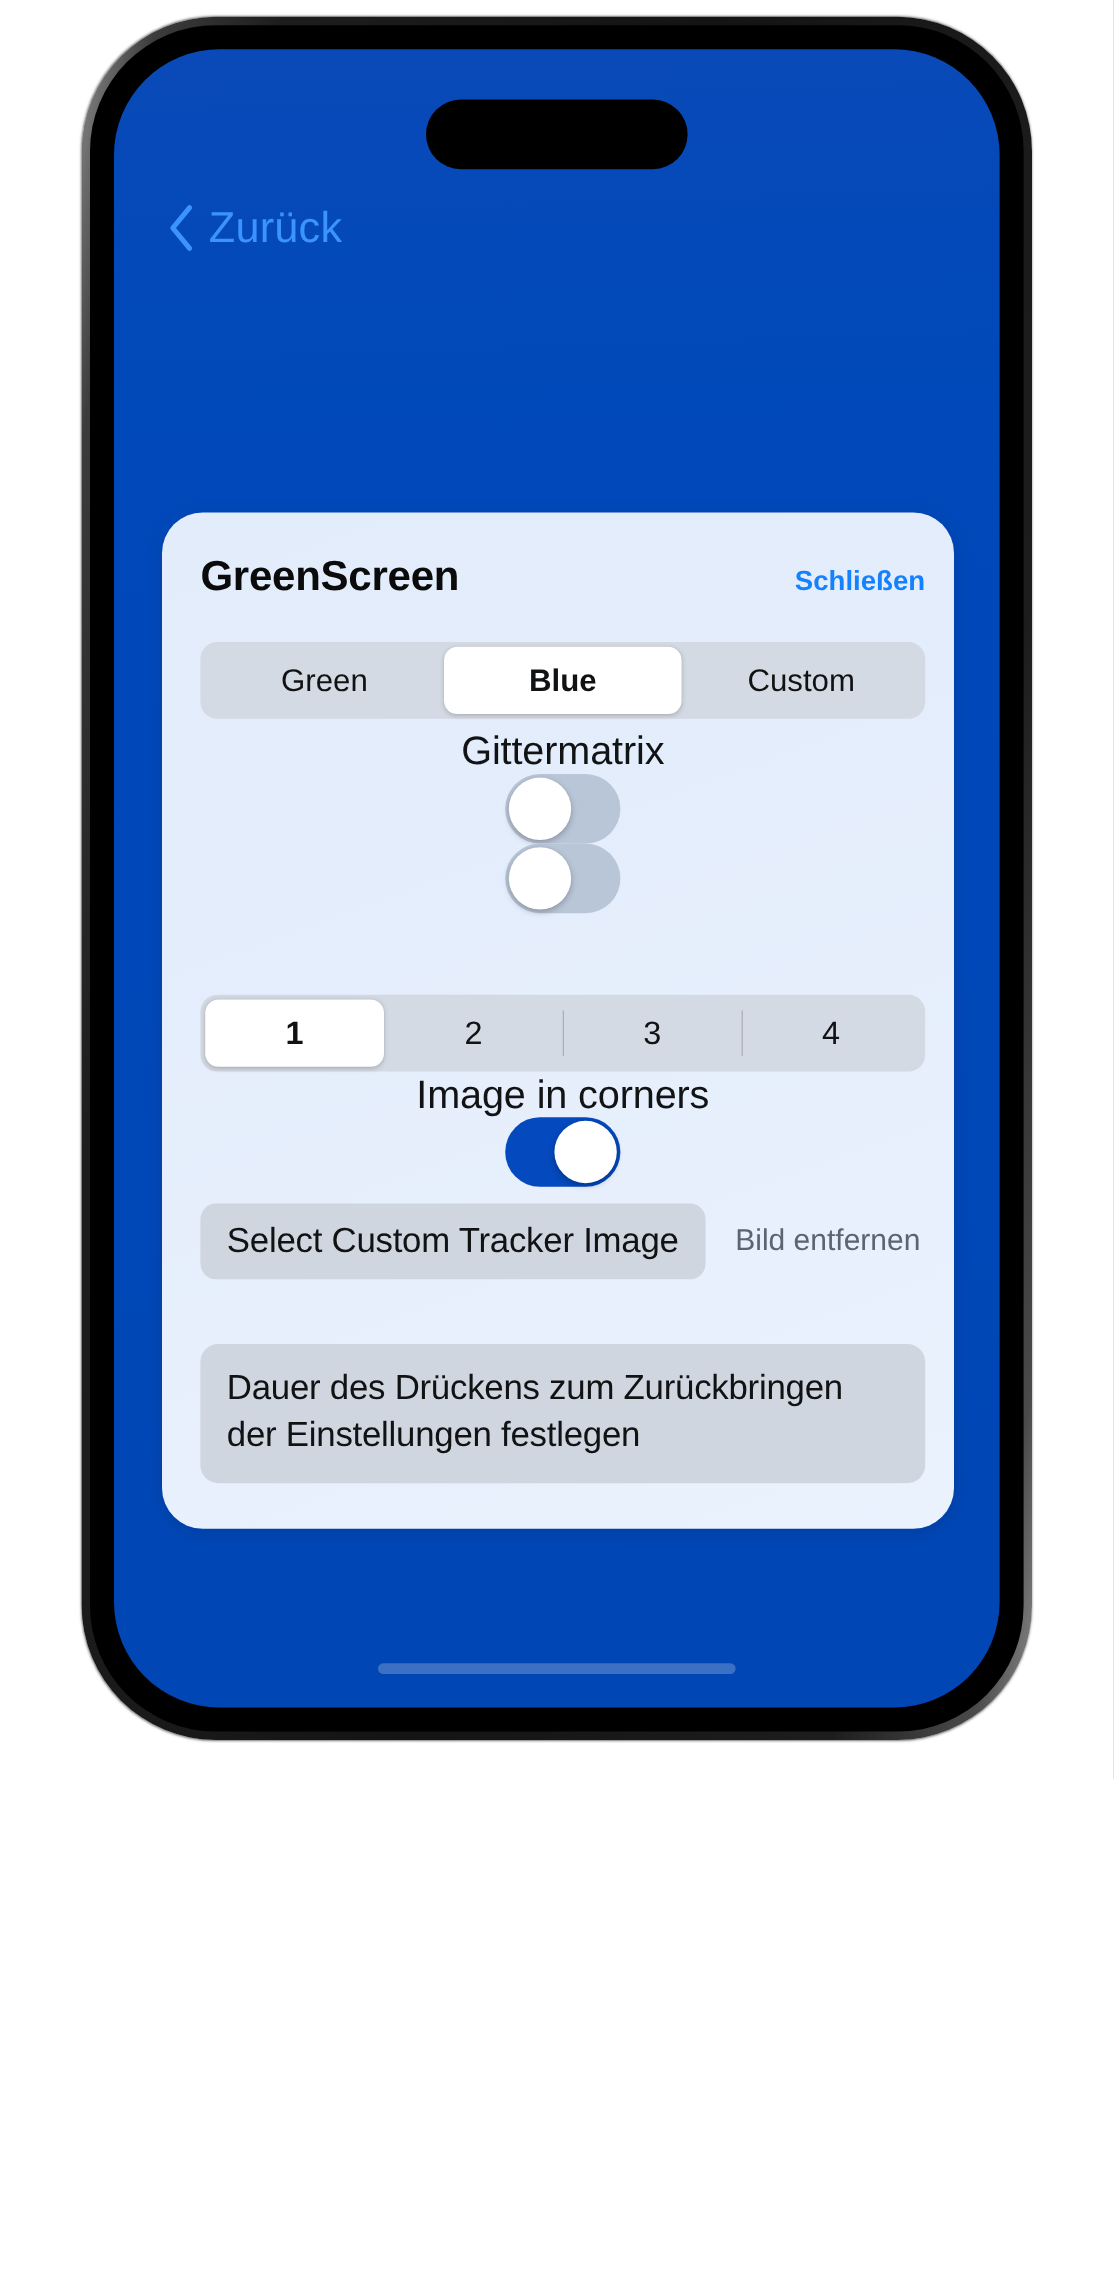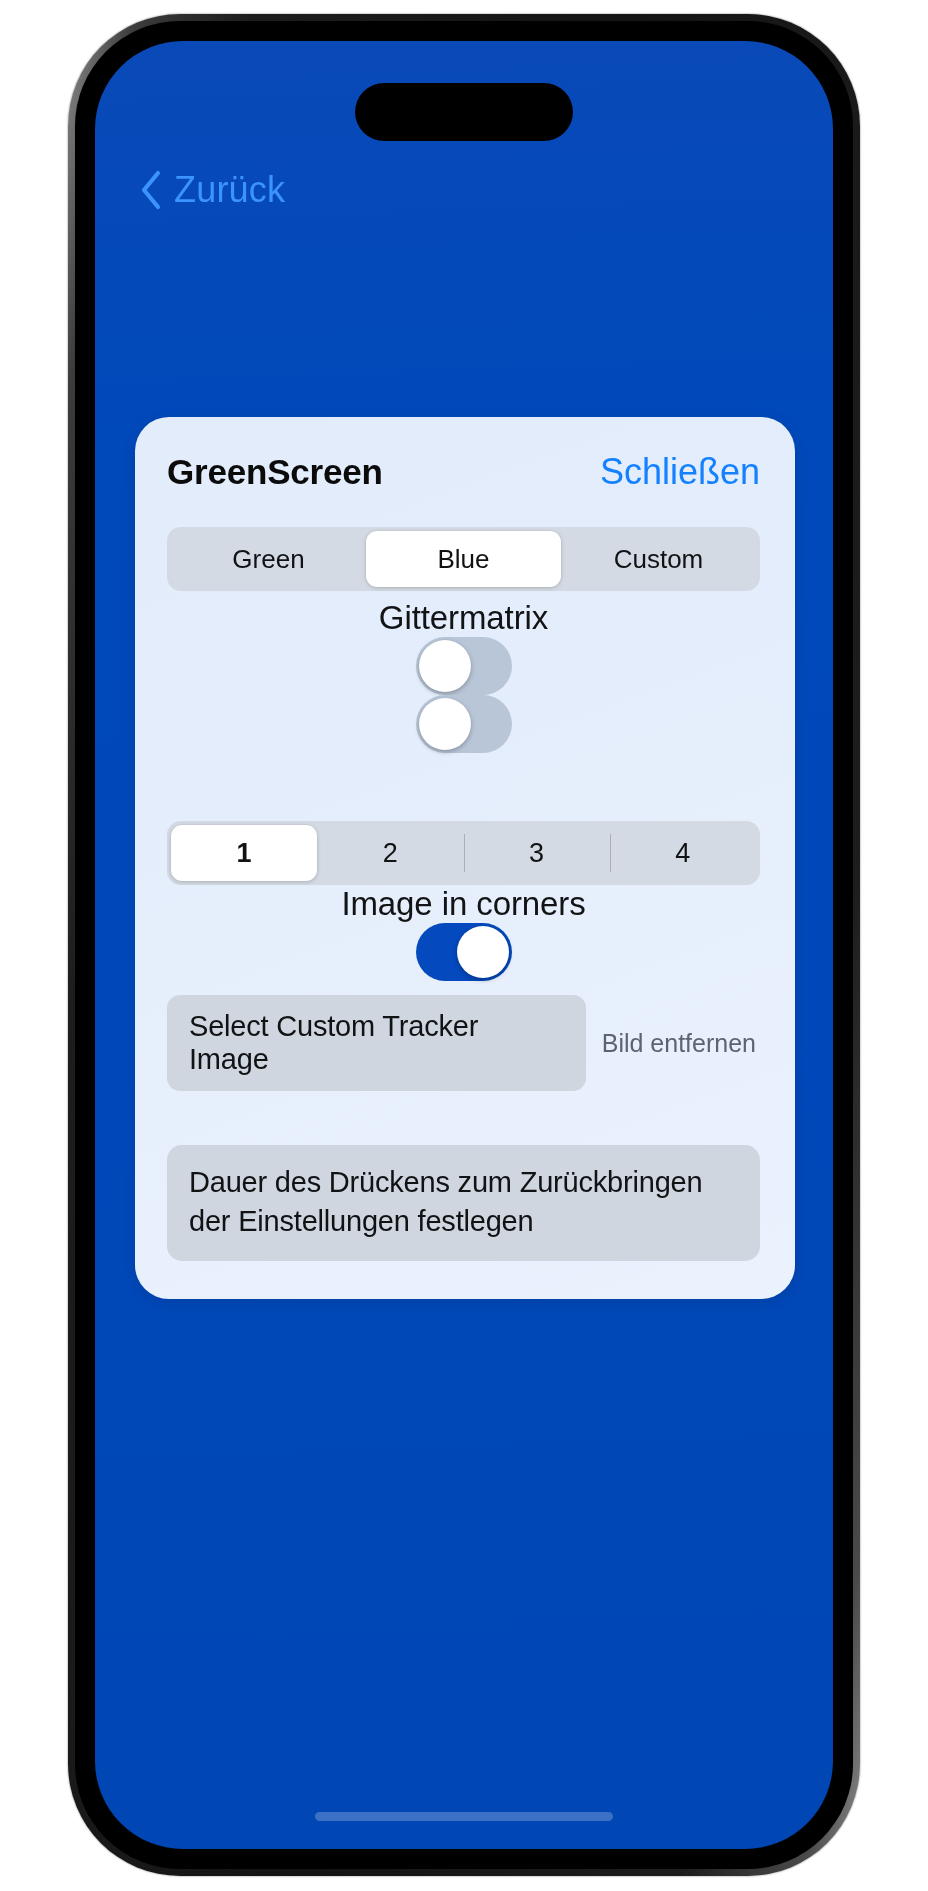--- a/index.html
+++ b/index.html
@@ -19,21 +19,21 @@
     width: 928px;
     height: 1891px;
     background: #ffffff;
   }
 
   .phone-shell {
     position: absolute;
     left: 68px;
     top: 14px;
     width: 792px;
-    height: 1862px;
+    height: 1436px;
     border-radius: 112px;
     background: linear-gradient(100deg, #8e8e8e 0%, #3c3c3c 6%, #1d1d1d 16%, #141414 50%, #1d1d1d 84%, #4a4a4a 95%, #8e8e8e 100%);
     box-shadow: 0 0 2px rgba(0,0,0,.55);
   }
 
   .phone-shell-inner {
     position: absolute;
     left: 7px;
     top: 7px;
     right: 7px;
@@ -113,44 +113,44 @@
     color: #3b93ff;
     font-size: 36px;
     font-weight: 400;
     letter-spacing: .2px;
   }
 
   
   .card {
     position: absolute;
     left: 40px;
-    top: 376px;
+    top: 386px;
     width: 660px;
     border-radius: 34px;
     background: linear-gradient(160deg, #e2ecfb 0%, #e4edfb 35%, #e8f0fd 72%, #eaf2fe 100%);
-    padding: 34px 35px 38px 32px;
+    padding: 34px 24px 38px 32px;
     z-index: 15;
     box-shadow: 0 3px 14px rgba(0,0,0,.10);
   }
 
   .card-head {
     display: flex;
     align-items: baseline;
     justify-content: space-between;
     margin-bottom: 34px;
   }
   .card-title {
     font-size: 35px;
     font-weight: 700;
     color: #0b0b0c;
     letter-spacing: -.2px;
   }
   .card-close {
-    font-size: 36px;
-    font-weight: 400;
+    font-size: 23px;
+    font-weight: 700;
     color: #1481ff;
     cursor: pointer;
   }
 
   
   .segmented {
     display: flex;
     background: #d4dae3;
     border-radius: 14px;
     padding: 4px;
@@ -167,21 +167,21 @@
     justify-content: center;
     font-size: 26px;
     color: #111214;
     font-weight: 400;
     border-radius: 11px;
     cursor: pointer;
     position: relative;
   }
   .seg.selected {
     background: #ffffff;
-    font-weight: 400;
+    font-weight: 700;
     box-shadow: 0 1px 4px rgba(0,0,0,.18), 0 0 0 .5px rgba(0,0,0,.04);
   }
   .seg.divider::before {
     content: "";
     position: absolute;
     left: 0;
     top: 16%;
     height: 68%;
     width: 1px;
     background: rgba(60,60,67,.28);

